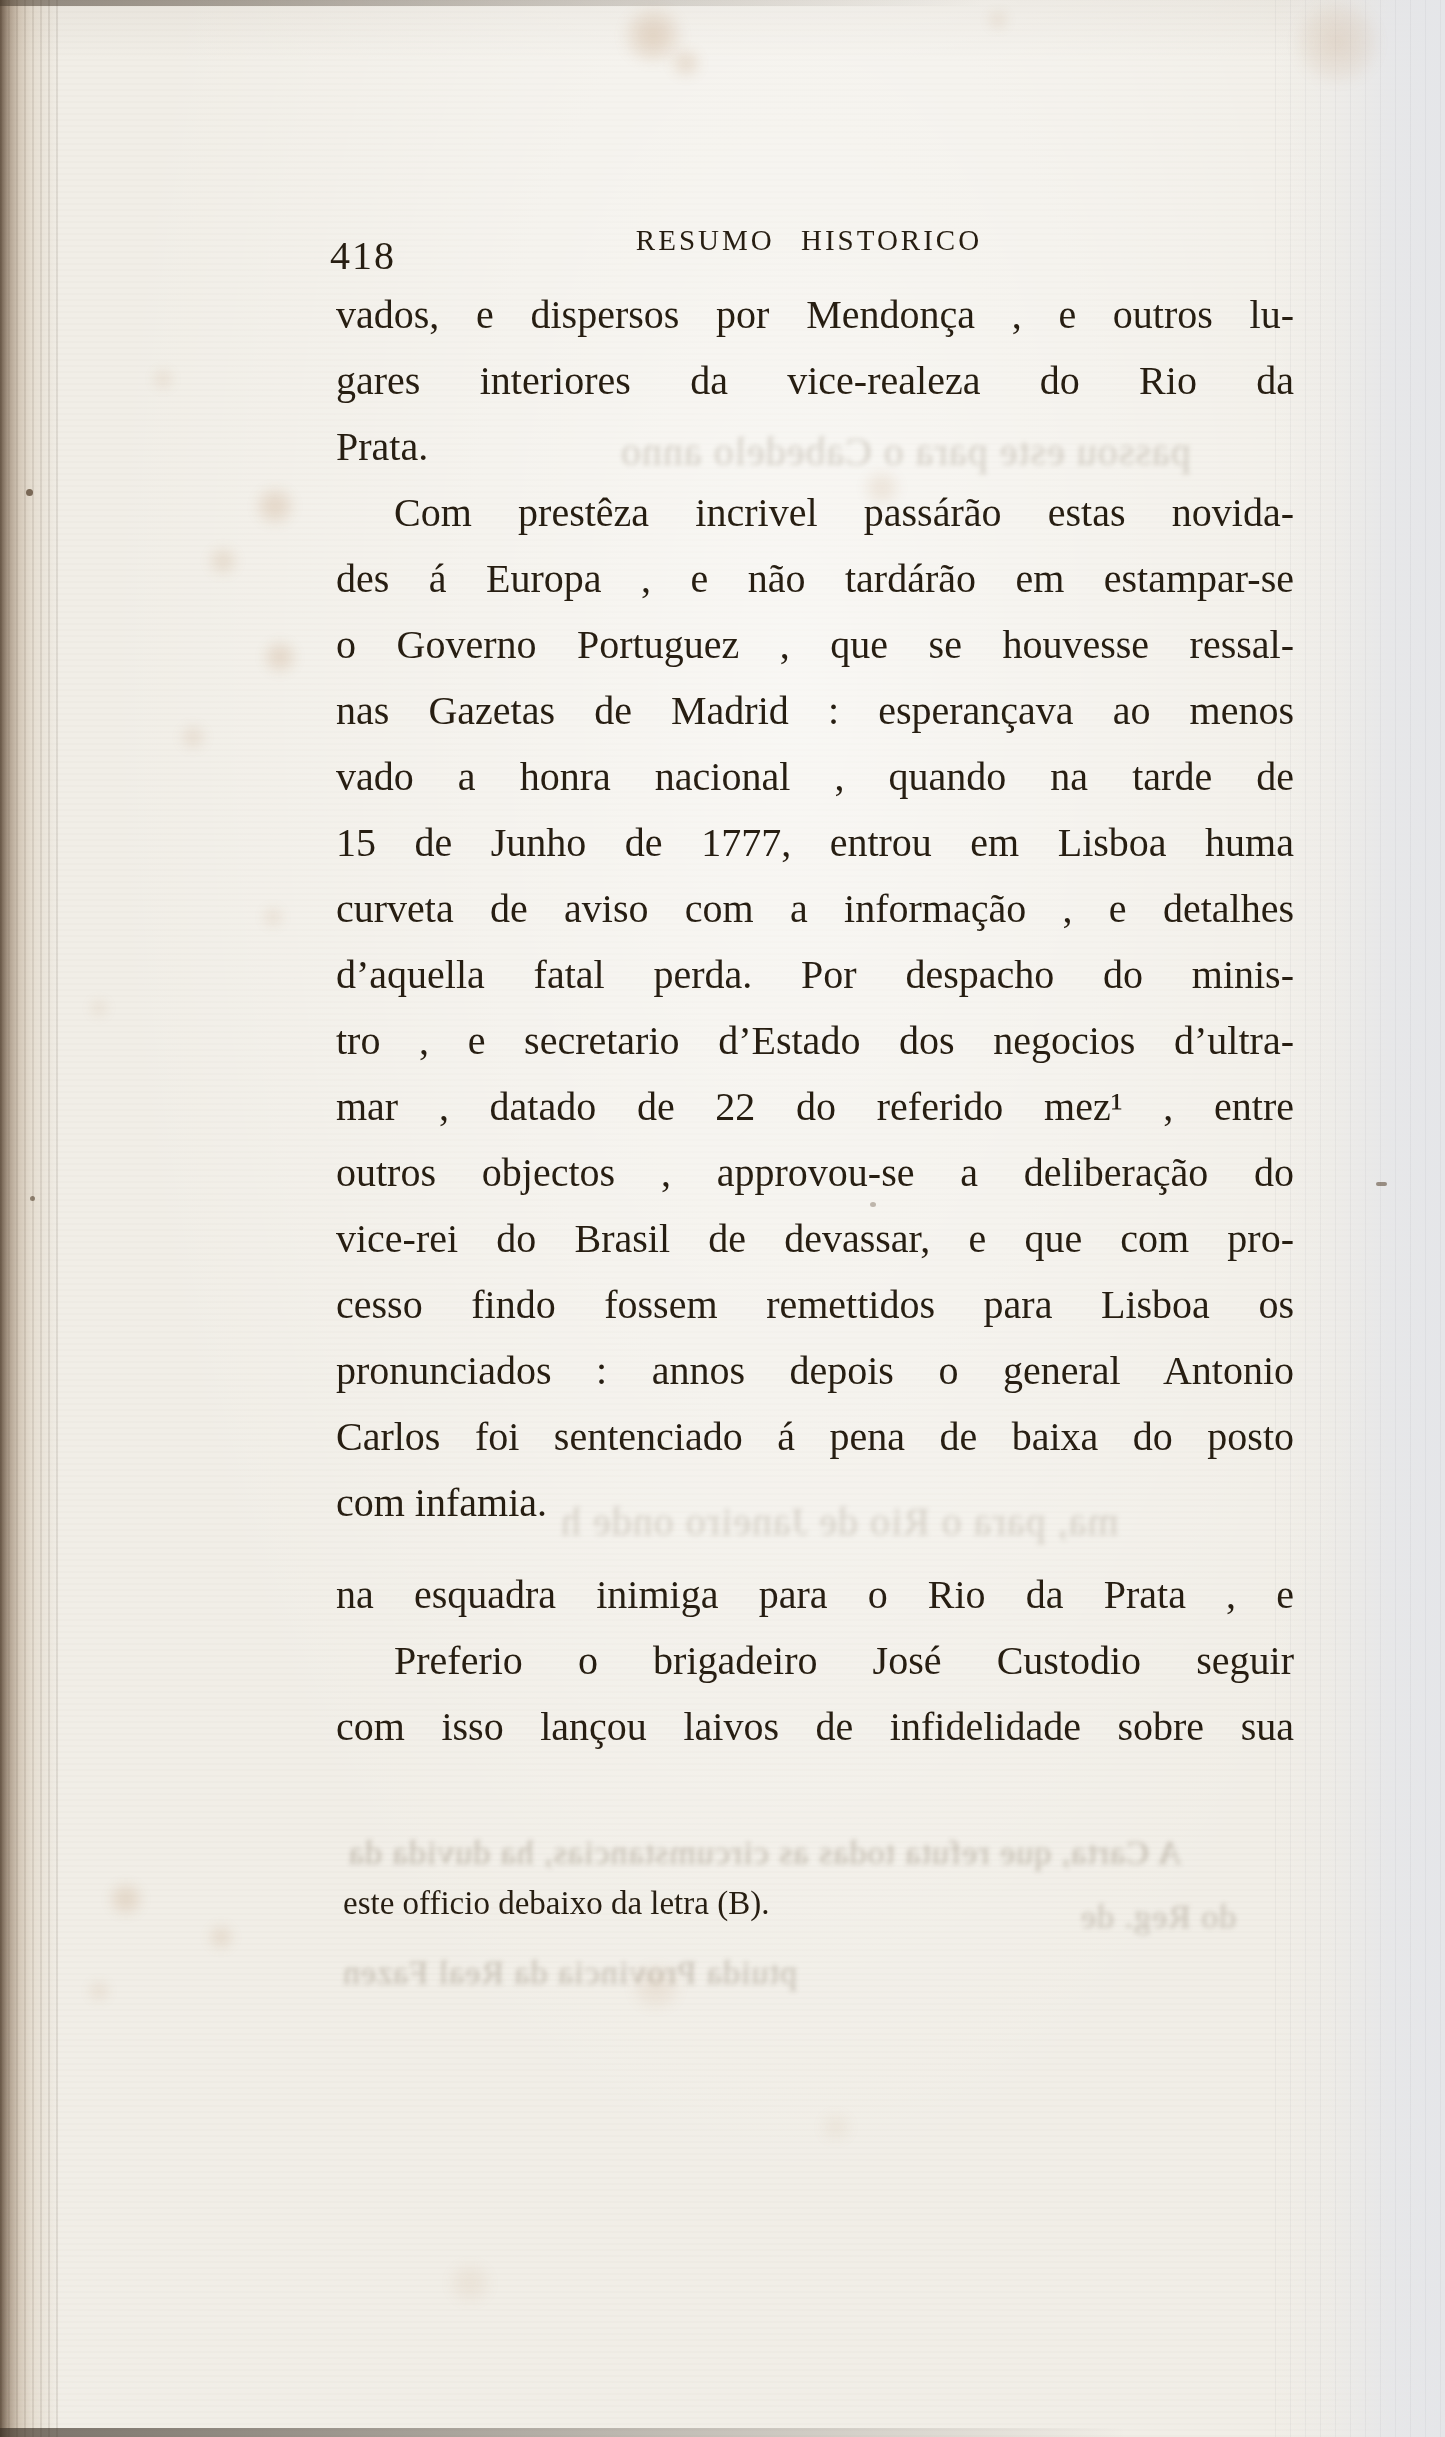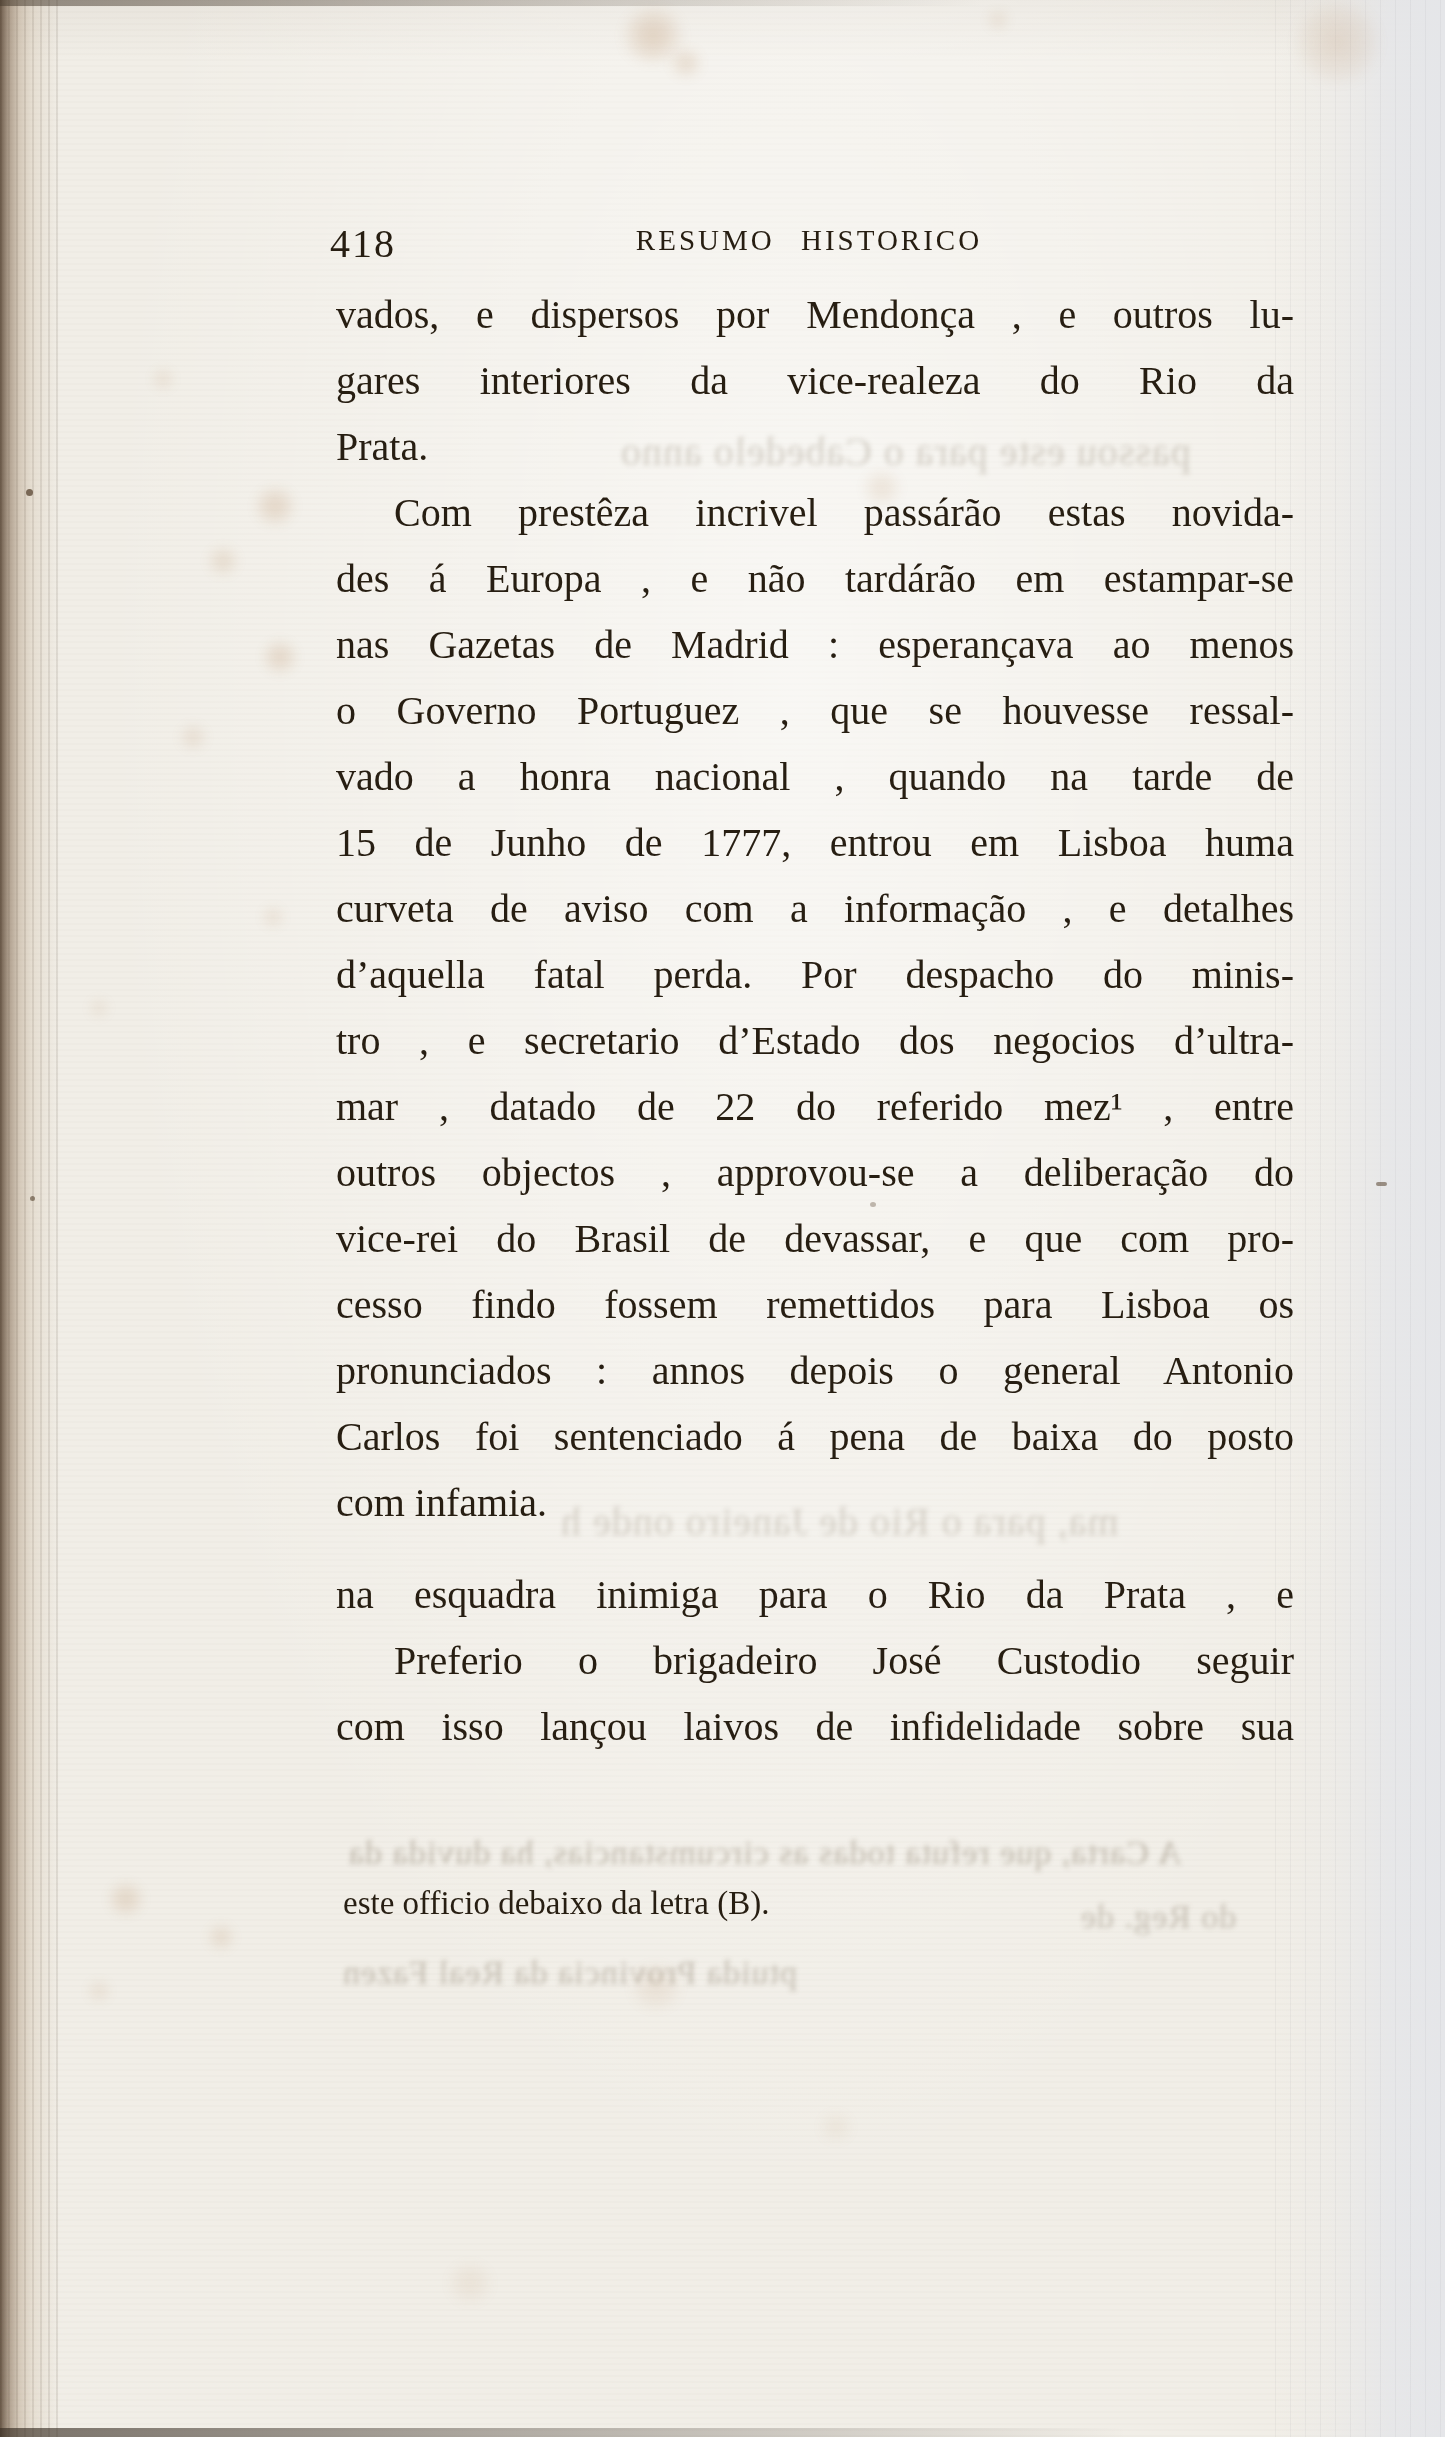--- a/index.html
+++ b/index.html
@@ -32,21 +32,21 @@
   }
   .edge-top{
     position:absolute;top:0;left:0;width:68%;height:6px;pointer-events:none;
     background:linear-gradient(to right, rgba(70,58,45,0.55), rgba(70,58,45,0.15) 70%, rgba(0,0,0,0));
   }
   .edge-bottom{
     position:absolute;bottom:0;left:0;width:78%;height:9px;pointer-events:none;
     background:linear-gradient(to right, rgba(55,45,35,0.65), rgba(55,45,35,0.25) 60%, rgba(0,0,0,0));
   }
   .running-head{position:absolute;top:216px;left:330px;width:958px;height:56px;}
-  .page-number{position:absolute;left:0;top:4px;font-size:40px;letter-spacing:2px;}
+  .page-number{position:absolute;left:0;top:16px;font-size:40px;letter-spacing:2px;}
   .head-title{display:block;text-align:center;font-size:29px;letter-spacing:3px;word-spacing:16px;padding-top:8px;}
   .text-block{position:absolute;top:282px;left:336px;width:958px;font-size:40px;line-height:66px;}
   .jline{text-align:justify;text-align-last:justify;}
   .short{text-align:left;text-align-last:left;}
   .ind{text-indent:58px;}
   .p3{margin-top:26px;}
   .footnote{position:absolute;top:1872px;left:330px;width:962px;font-size:33px;line-height:63px;}
   .fn1{text-align:justify;text-align-last:justify;text-indent:42px;}
   .fn2{text-align:left;margin-left:13px;}
   .stain{position:absolute;border-radius:50%;filter:blur(6px);pointer-events:none;
@@ -103,22 +103,22 @@
 
   <main class="text-block">
     <div class="para">
       <div class="jline">vados, e dispersos por Mendonça , e outros lu-</div>
       <div class="jline">gares interiores da vice-realeza do Rio da</div>
       <div class="short">Prata.</div>
     </div>
     <div class="para">
       <div class="jline ind">Com prestêza incrivel passárão estas novida-</div>
       <div class="jline">des á Europa , e não tardárão em estampar-se</div>
+      <div class="jline">o Governo Portuguez , que se houvesse ressal-</div>
       <div class="jline">nas Gazetas de Madrid : esperançava ao menos</div>
-      <div class="jline">o Governo Portuguez , que se houvesse ressal-</div>
       <div class="jline">vado a honra nacional , quando na tarde de</div>
       <div class="jline">15 de Junho de 1777, entrou em Lisboa huma</div>
       <div class="jline">curveta de aviso com a informação , e detalhes</div>
       <div class="jline">d’aquella fatal perda. Por despacho do minis-</div>
       <div class="jline">tro , e secretario d’Estado dos negocios d’ultra-</div>
       <div class="jline">mar , datado de 22 do referido mez¹ , entre</div>
       <div class="jline">outros objectos , approvou-se a deliberação do</div>
       <div class="jline">vice-rei do Brasil de devassar, e que com pro-</div>
       <div class="jline">cesso findo fossem remettidos para Lisboa os</div>
       <div class="jline">pronunciados : annos depois o general Antonio</div>

